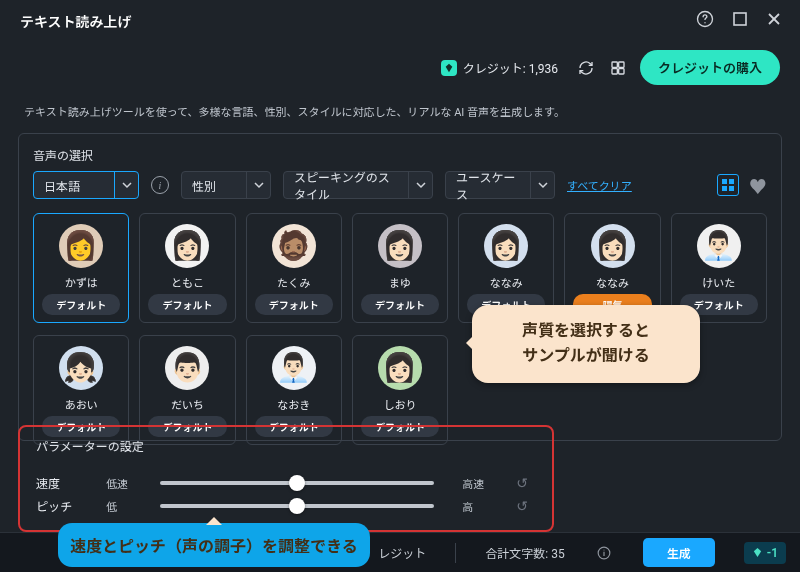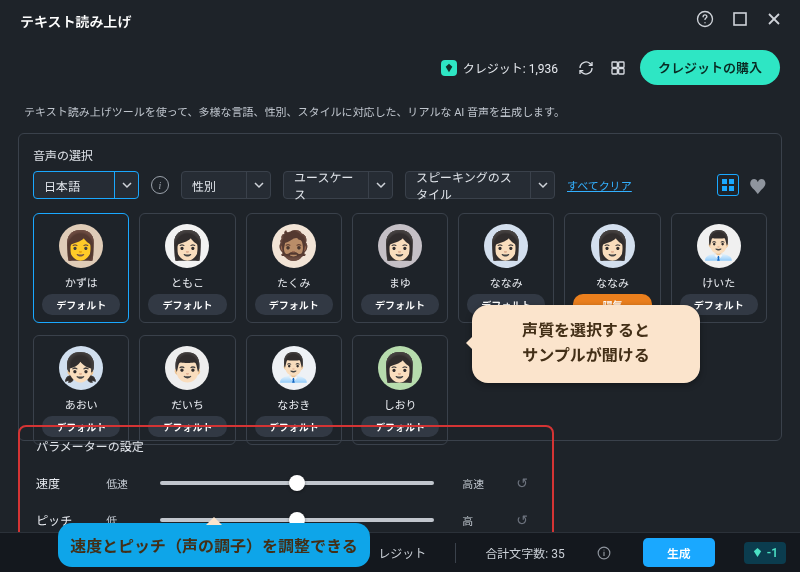--- a/index.html
+++ b/index.html
@@ -56,21 +56,21 @@
   
   .callout1 { position:absolute; left:472px; top:305px; width:228px; background:#fbe4cc; color:#432f17; border-radius:16px; padding:14px 8px; font-weight:700; font-size:16px; text-align:center; line-height:1.55; box-shadow:0 2px 6px rgba(0,0,0,.35); z-index:5;}
   .callout1::before{content:"";position:absolute;left:-16px;top:28px;border:10px solid transparent;border-right-color:#fbe4cc;}
 
   .callout2 { position:absolute; left:58px; top:523px; background:#0ea5e9; color:#432f17; border-radius:14px; padding:10px 12px; font-weight:700; font-size:16px; z-index:6;}
   .callout2::before{content:"";position:absolute;left:50%;top:-14px;transform:translateX(-50%);border:8px solid transparent;border-bottom-color:#fbe4cc;}
 
   
   .param-box { position:absolute; left:18px; top:425px; right:246px; border:2.5px solid #d43434; border-radius:8px; padding:10px 24px 10px 16px; }
   .param-title { font-size:12px; color:#dfe3e9; margin-bottom:20px;}
-  .slider-row { display:flex; align-items:center; gap:28px; margin:20px 0;}
+  .slider-row { display:flex; align-items:center; gap:28px; margin:6px 0;}
   .slider-row .plabel { width:42px; font-size:12px; color:#e9ecf1;}
   .slider-row .minlbl { width:26px; font-size:11px; color:#c5cbd3;}
   .slider-row .track { flex:1; position:relative; height:4px; background:#c1c6cd; border-radius:2px; }
   .slider-row .track .thumb { position:absolute; top:50%; transform:translate(-50%,-50%); width:16px; height:16px; border-radius:50%; background:#fff; box-shadow:0 1px 3px rgba(0,0,0,.4);}
   .slider-row .maxlbl { width:26px; font-size:11px; color:#c5cbd3;}
   .slider-row .undo { color:#6c727d; font-size:14px;}
 
   
   .bottombar { position:absolute; left:0; right:0; bottom:0; height:40px; background:#14181e; border-top:1px solid #2b3139; display:flex; align-items:center; justify-content:flex-end; padding:0 14px; gap:29px; font-size:12px; color:#cbd0d7; }
   .vdiv {width:1px;height:20px;background:#3a414b;}
@@ -152,30 +152,30 @@
     <span class="info-icon">i</span>
 
     <div class="dropdown sex">
       <span class="dd-label">性別</span>
       <span class="dd-arrow">
           <svg class="chev" viewBox="0 0 10 10">
             <path d="M1 3 L5 7 L9 3" fill="none" stroke="#cfd3d9" stroke-width="1.5"></path>
           </svg>
         </span>
     </div>
-    <div class="dropdown usecase">
-      <span class="dd-label">ユースケース</span>
+    <div class="dropdown style">
+      <span class="dd-label">スピーキングのスタイル</span>
       <span class="dd-arrow">
           <svg class="chev" viewBox="0 0 10 10">
             <path d="M1 3 L5 7 L9 3" fill="none" stroke="#cfd3d9" stroke-width="1.5"></path>
           </svg>
         </span>
     </div>
-    <div class="dropdown style">
-      <span class="dd-label">スピーキングのスタイル</span>
+    <div class="dropdown usecase">
+      <span class="dd-label">ユースケース</span>
       <span class="dd-arrow">
           <svg class="chev" viewBox="0 0 10 10">
             <path d="M1 3 L5 7 L9 3" fill="none" stroke="#cfd3d9" stroke-width="1.5"></path>
           </svg>
         </span>
     </div>
     <a class="clear-link">すべてクリア</a>
 
     <div class="right-icons">
       <span class="grid-icon">

